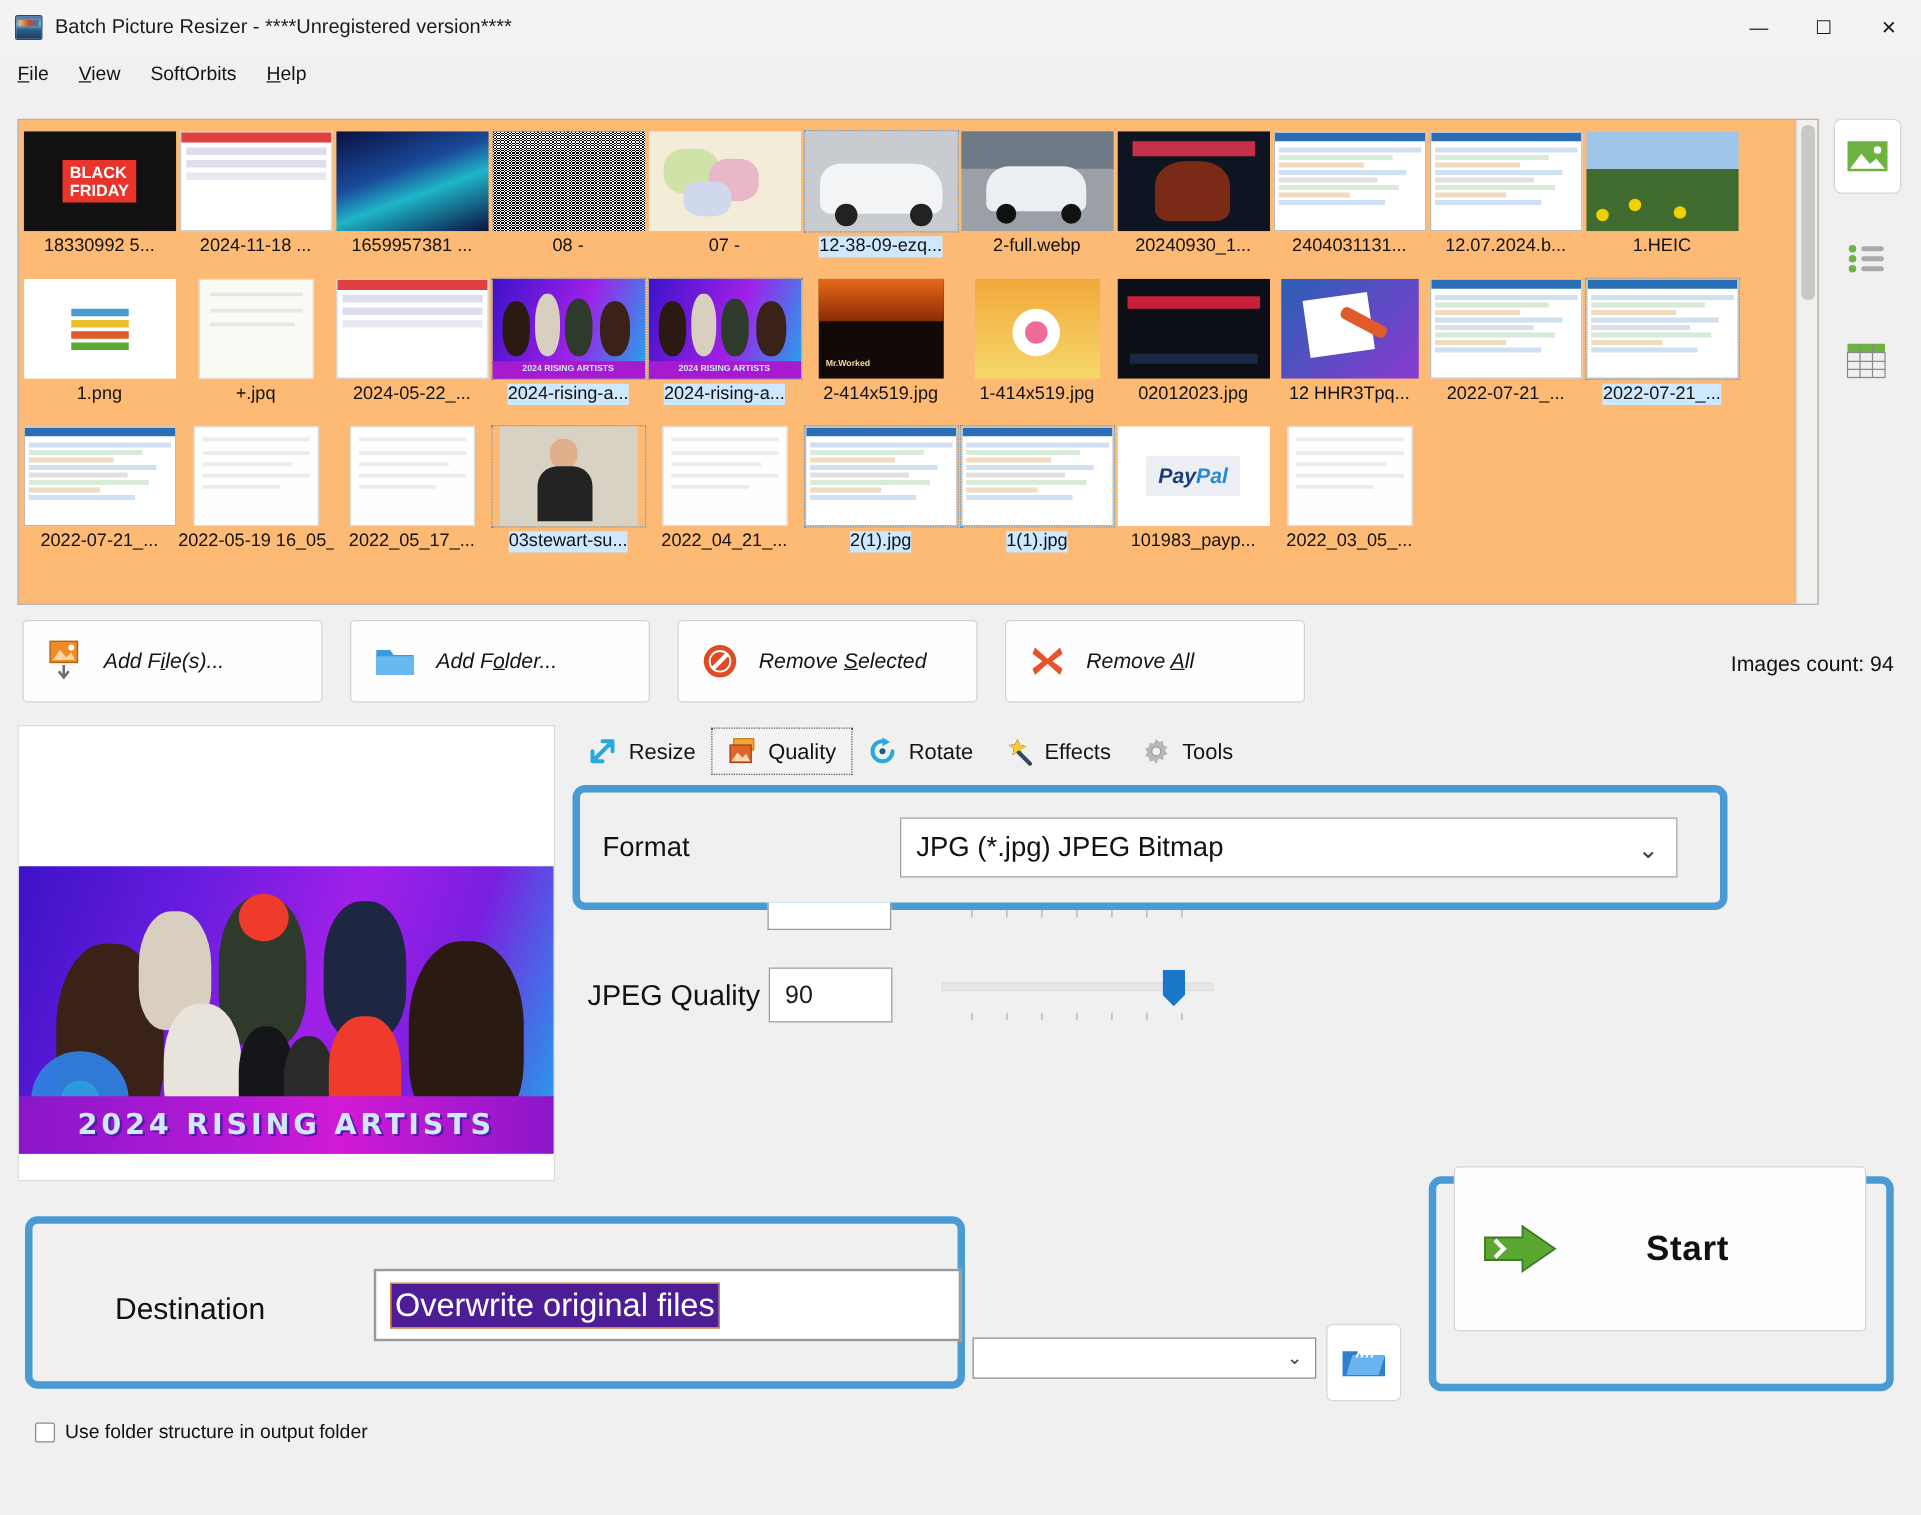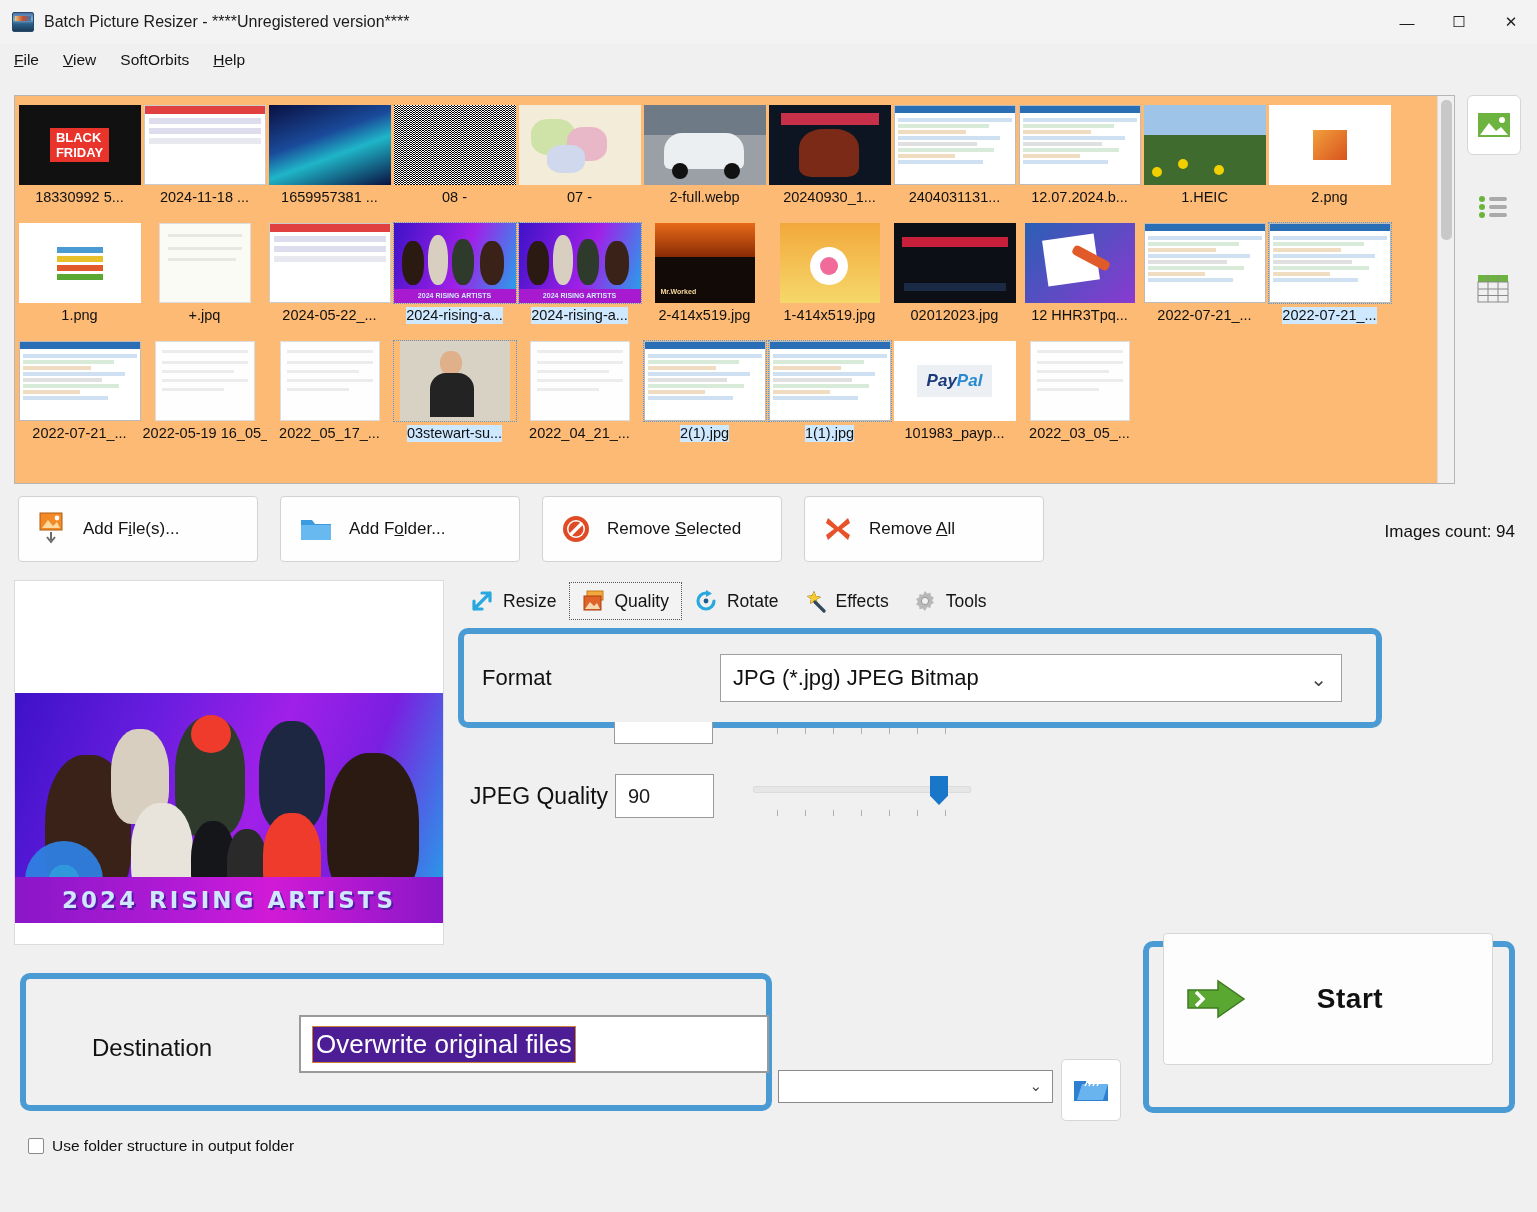--- a/index.html
+++ b/index.html
@@ -67,21 +67,21 @@
   
   #rail { position:absolute; right:10px; top:95px; width:60px; }
   .rail-btn { width:54px;height:60px;display:flex;align-items:center;justify-content:center;
               border-radius:6px; margin-bottom:22px; }
   .rail-btn.active{ background:#fff; border:1px solid #d6d6d6; }
 
   
   #actions { position:absolute; left:18px; top:496px; display:flex; gap:22px; }
   .act-btn { height:66px; background:#fefefe; border:1px solid #d2d2d2; border-radius:4px;
              display:flex; align-items:center; padding:0 18px; gap:16px; }
-  .act-btn .lbl { font-size:17px; color:#141414; white-space:nowrap;}
+  .act-btn .lbl { font-size:17px; color:#141414; white-space:nowrap;font-style:italic;}
   .act-btn .lbl u { text-decoration:underline; }
   #btn-addfiles{width:240px;}
   #btn-addfolder{width:240px;}
   #btn-removesel{width:240px;}
   #btn-removeall{width:240px;}
   #images-count { position:absolute; right:22px; top:522px; font-size:17px; color:#111; }
 
   
   #preview { position:absolute; left:14px; top:580px; width:430px; height:365px;
              background:#fff; border:1px solid #dcdcdc; overflow:hidden; }
@@ -212,20 +212,30 @@
       <div class="cell">
         <div class="thumb">
           <div style="width:122px;height:80px;background:#f2ecd8;position:relative">
             <div style="position:absolute;left:12px;top:14px;width:44px;height:36px;background:#cfe3a8;border-radius:40%"></div>
             <div style="position:absolute;left:48px;top:22px;width:40px;height:34px;background:#e8b8c8;border-radius:40%"></div>
             <div style="position:absolute;left:28px;top:40px;width:38px;height:28px;background:#cfd8ec;border-radius:40%"></div>
           </div>
         </div>
         <div class="cap">07 -</div>
       </div>
+      <div class="cell sel">
+        <div class="thumb">
+          <div style="width:122px;height:80px;background:#c8ccd0;position:relative">
+            <div style="position:absolute;left:12px;top:26px;width:98px;height:40px;background:#f2f4f6;border-radius:16px 22px 8px 8px"></div>
+            <div style="position:absolute;left:24px;bottom:4px;width:18px;height:18px;background:#222;border-radius:50%"></div>
+            <div style="position:absolute;right:20px;bottom:4px;width:18px;height:18px;background:#222;border-radius:50%"></div>
+          </div>
+        </div>
+        <div class="cap">12-38-09-ezq...</div>
+      </div>
       <div class="cell">
         <div class="thumb">
           <div style="width:122px;height:80px;background:#9aa0a6;position:relative">
             <div style="position:absolute;left:0;top:0;right:0;height:30px;background:#6e7a86"></div>
             <div style="position:absolute;left:20px;top:28px;width:80px;height:36px;background:#eceff1;border-radius:18px 18px 6px 6px"></div>
             <div style="position:absolute;left:28px;bottom:6px;width:16px;height:16px;background:#111;border-radius:50%"></div>
             <div style="position:absolute;right:26px;bottom:6px;width:16px;height:16px;background:#111;border-radius:50%"></div>
           </div>
         </div>
         <div class="cap">2-full.webp</div>
@@ -277,28 +287,20 @@
       </div>
       <div class="cell">
         <div class="thumb">
           <div style="width:122px;height:80px;background:linear-gradient(180deg,#9ec5e8 0 38%,#3f6b2f 38% 100%);position:relative">
             <div style="position:absolute;left:8px;bottom:8px;width:10px;height:10px;background:#f0d000;border-radius:50%"></div>
             <div style="position:absolute;left:34px;bottom:16px;width:10px;height:10px;background:#f0d000;border-radius:50%"></div>
             <div style="position:absolute;left:70px;bottom:10px;width:10px;height:10px;background:#f0d000;border-radius:50%"></div>
           </div>
         </div>
         <div class="cap">1.HEIC</div>
-      </div>
-      <div class="cell">
-        <div class="thumb">
-          <div style="width:122px;height:80px;background:#fff;display:flex;align-items:center;justify-content:center">
-            <div style="width:34px;height:30px;background:linear-gradient(135deg,#f2a03c,#d8531e)"></div>
-          </div>
-        </div>
-        <div class="cap">2.png</div>
       </div>
       <div class="cell">
         <div class="thumb">
           <div style="width:122px;height:80px;background:#fff;display:flex;flex-direction:column;justify-content:center;align-items:center;gap:3px">
             <div style="width:46px;height:6px;background:#4a9ad4"></div>
             <div style="width:46px;height:6px;background:#e8c02a"></div>
             <div style="width:46px;height:6px;background:#e05a2a"></div>
             <div style="width:46px;height:6px;background:#5aa832"></div>
           </div>
         </div>

